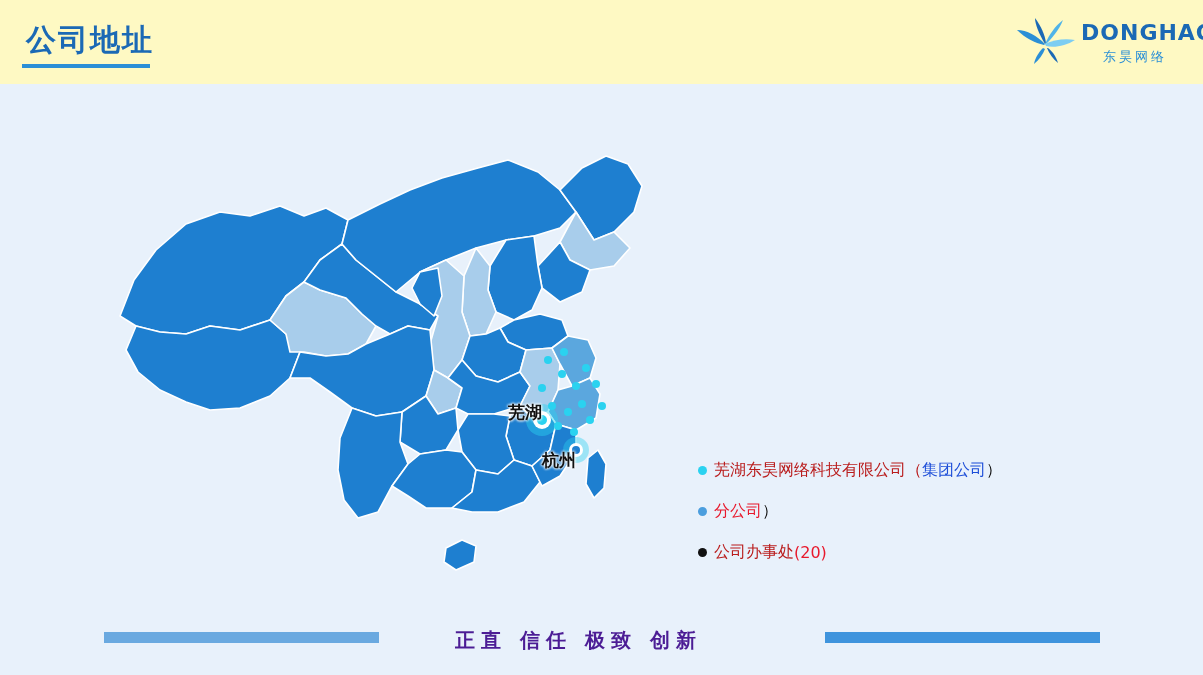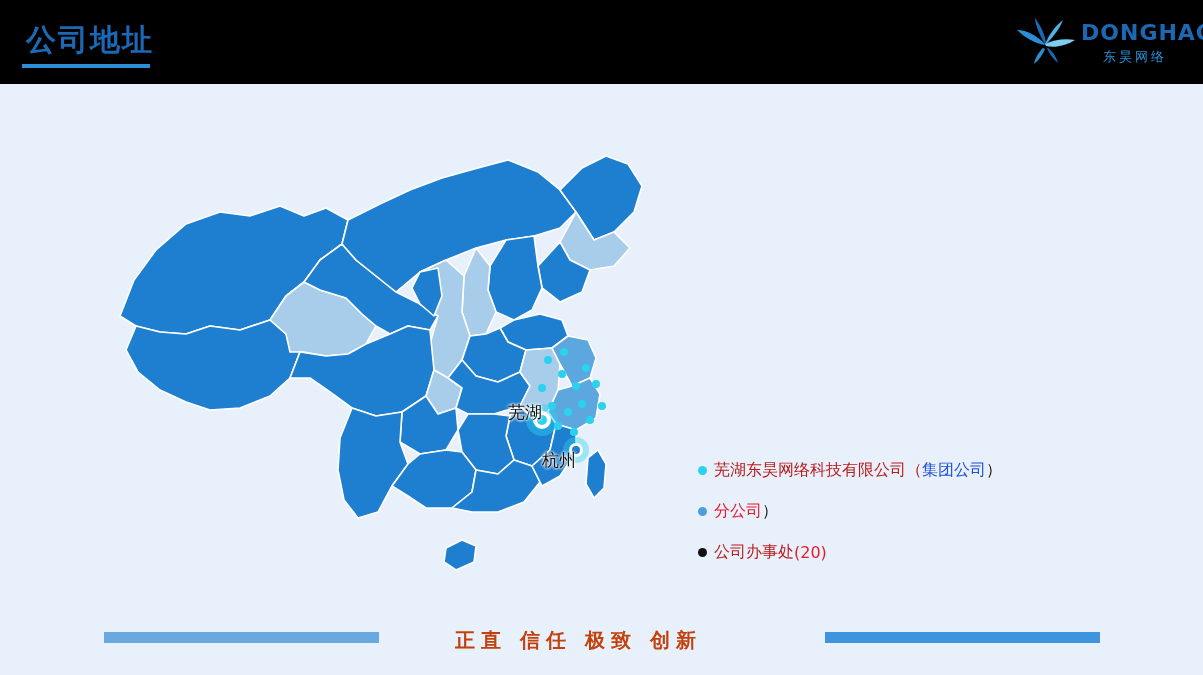--- a/index.html
+++ b/index.html
@@ -6,21 +6,21 @@
   body{
     width:1203px;height:675px;
     background:#e8f1fb;
     font-family:"DejaVu Sans","Liberation Sans",sans-serif;
     overflow:hidden;
     position:relative;
   }
   
   .header{
     position:absolute;left:0;top:0;width:1203px;height:84px;
-    background:#000000;
+    background:#fef9c3;
   }
   .header-title{
     position:absolute;left:26px;top:20px;
     font-size:30px;font-weight:bold;color:#1b69b5;
     letter-spacing:2px;
   }
   .title-underline{
     position:absolute;left:22px;top:64px;width:128px;height:4px;
     background:#2b8fd6;
   }
@@ -34,21 +34,21 @@
   }
   .logo-sub{
     position:absolute;left:88px;top:34px;
     font-size:13px;color:#2b8fd6;letter-spacing:3px;
   }
   
   .map-area{
     position:absolute;left:90px;top:120px;width:620px;height:480px;
   }
   .map-label{
-    position:absolute;font-size:17px;font-weight:normal;color:#111;
+    position:absolute;font-size:17px;font-weight:bold;color:#111;
     text-shadow:0 0 3px #fff,0 0 3px #fff,0 0 3px #fff;
     white-space:nowrap;
   }
   .label-wuhu{left:418px;top:281px;}
   .label-hangzhou{left:452px;top:329px;}
   
   .legend{
     position:absolute;left:698px;top:460px;width:400px;
   }
   .legend-row{
@@ -64,21 +64,21 @@
   .footer-bar-left{
     position:absolute;left:104px;top:632px;width:275px;height:11px;
     background:#6aa9e0;
   }
   .footer-bar-right{
     position:absolute;left:825px;top:632px;width:275px;height:11px;
     background:#3f94dd;
   }
   .footer-slogan{
     position:absolute;left:455px;top:627px;
-    font-size:20px;font-weight:bold;color:#c2410c;letter-spacing:6px;
+    font-size:20px;font-weight:bold;color:#4c1d95;letter-spacing:6px;
     white-space:nowrap;
   }
 </style>
 </head>
 <body>
 
 <div class="header">
   <div class="header-title">公司地址</div>
   <div class="title-underline"></div>
 

